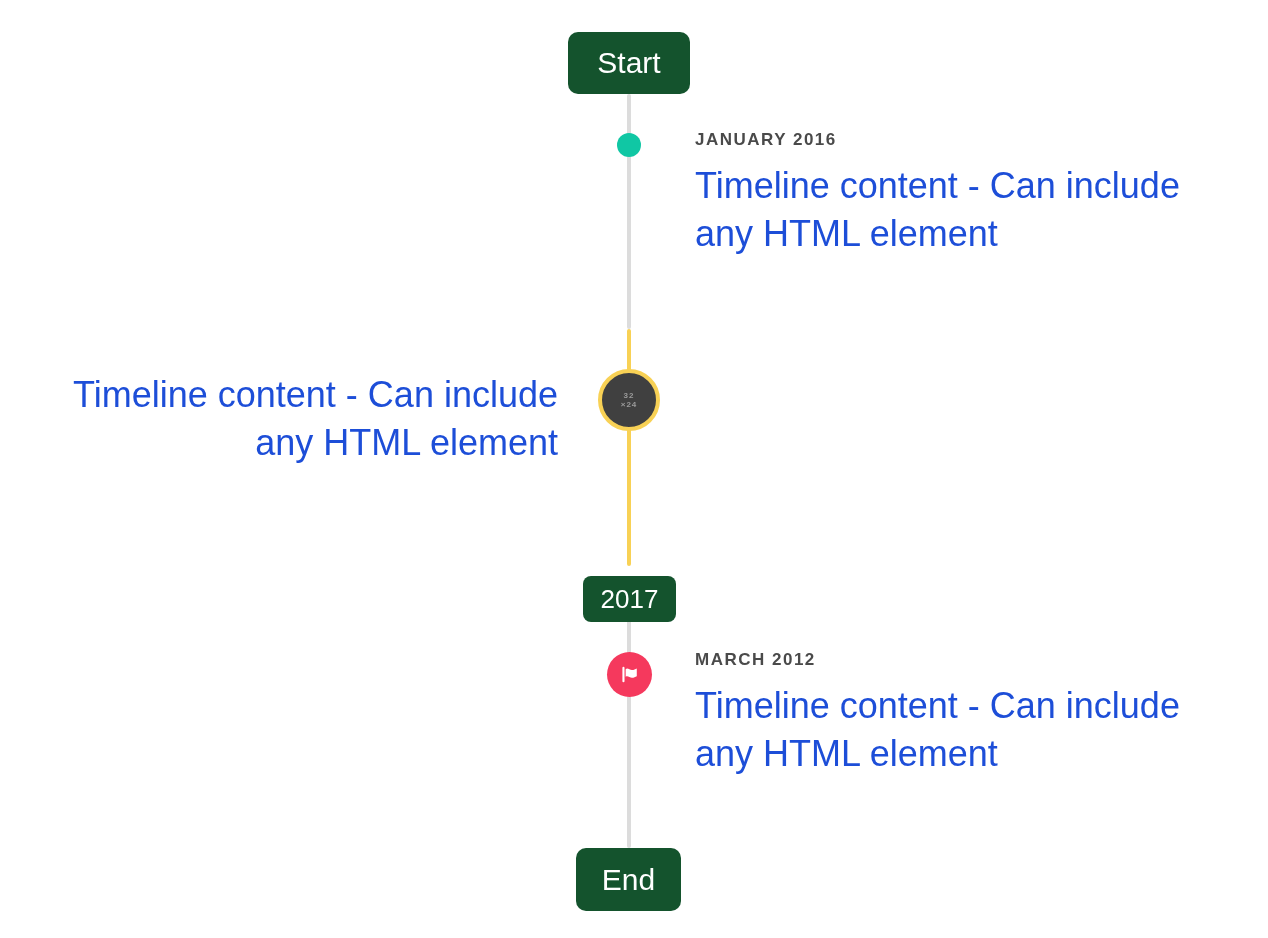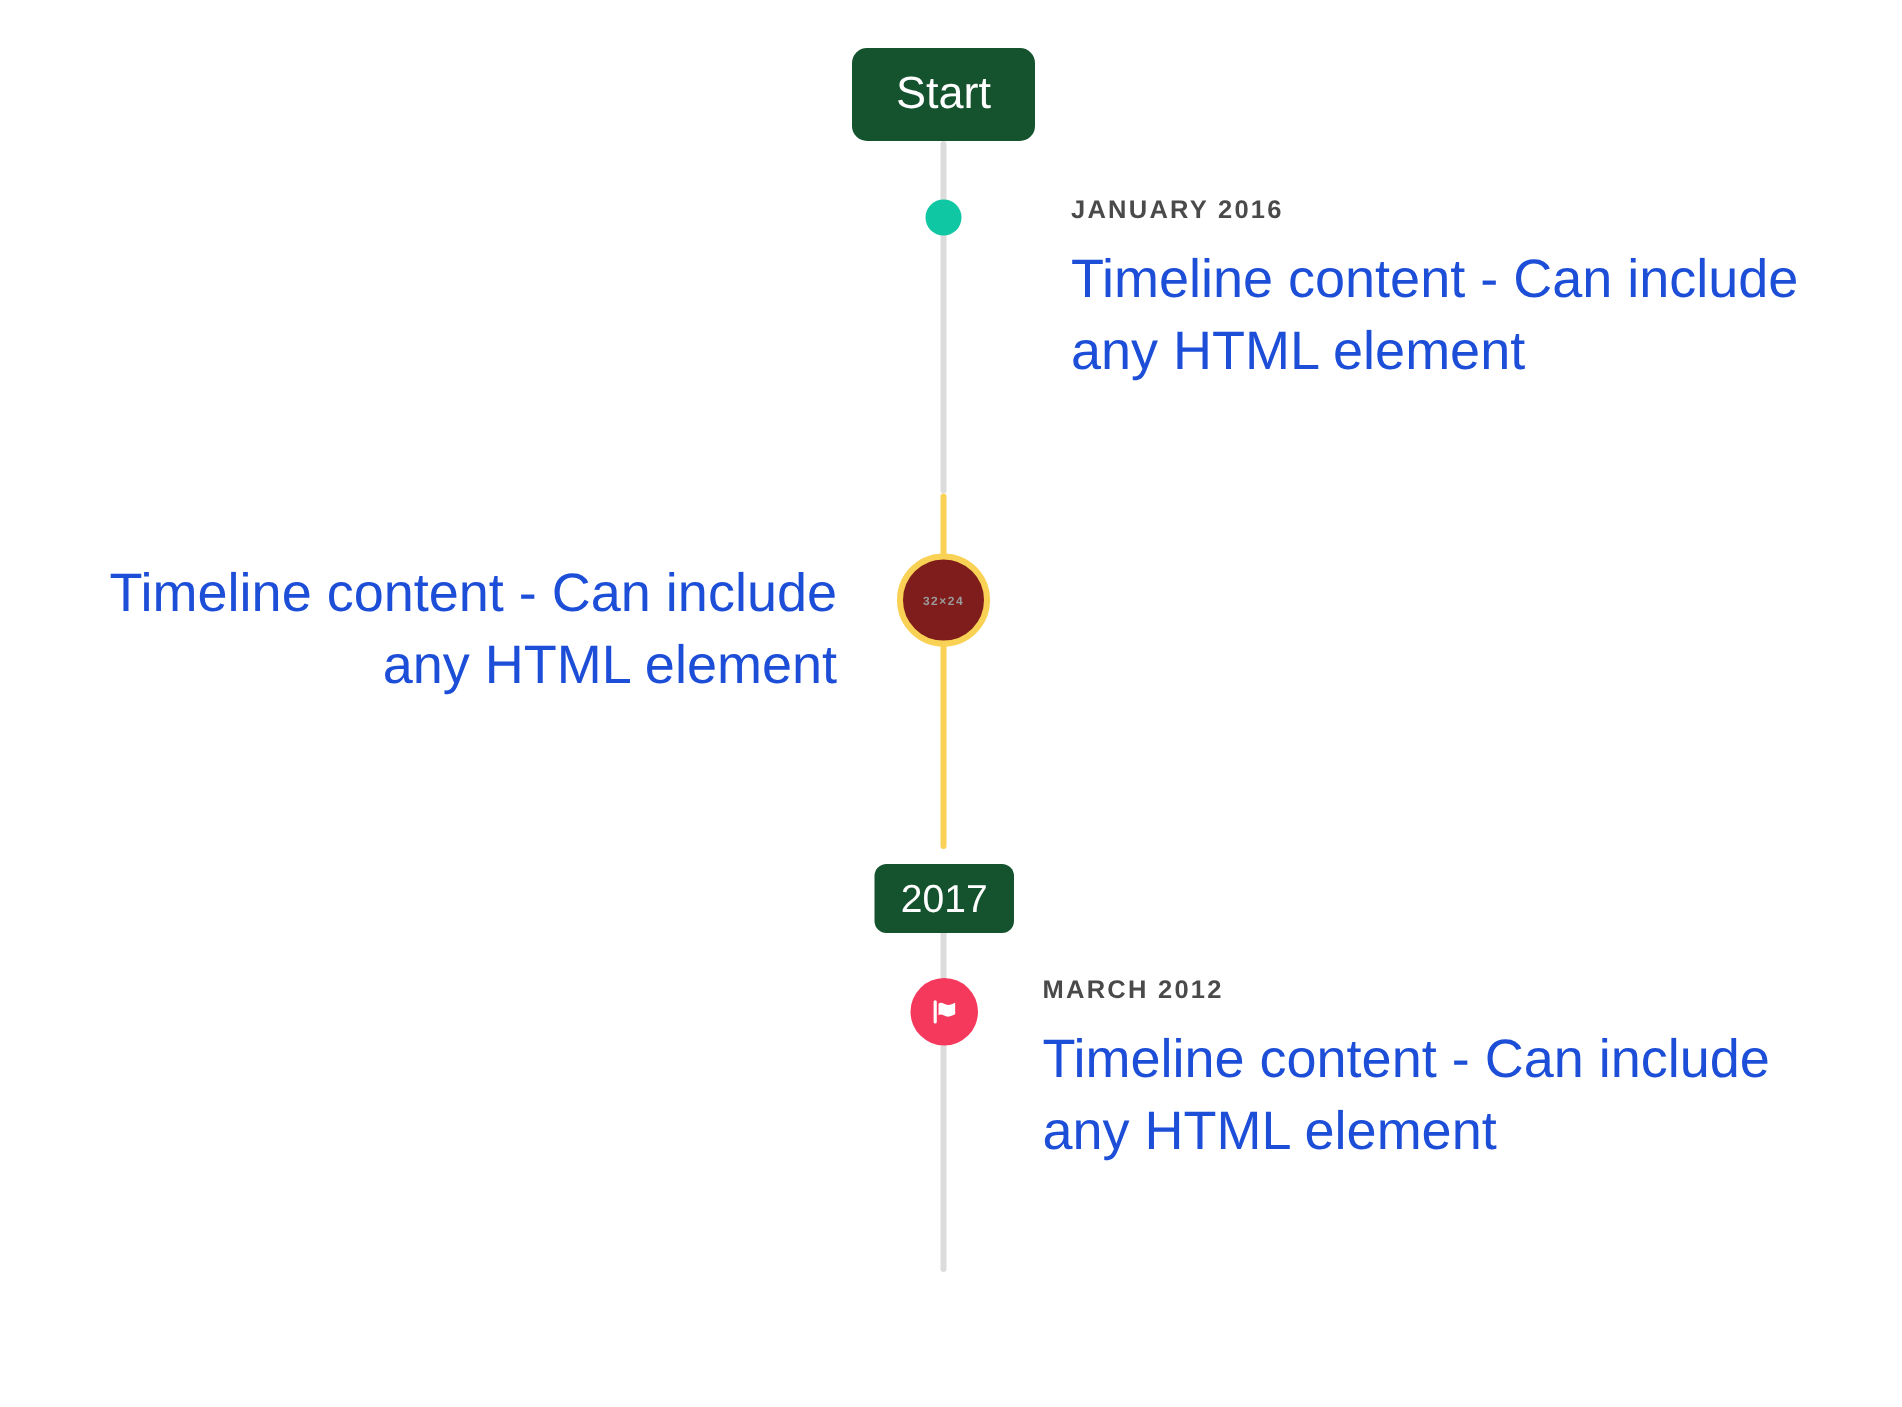--- a/index.html
+++ b/index.html
@@ -32,24 +32,24 @@
   .badge-year  { left: 583px; top: 566px; width: 93px; height: 46px; font-size: 26px; border-radius: 8px; margin-top: 10px; }
   .badge-end   { left: 576px; top: 848px; width: 105px; height: 63px; font-size: 30px; }
 
   .marker { position: absolute; border-radius: 50%; }
   .marker-dot {
     left: 617px; top: 133px; width: 24px; height: 24px;
     background: #10c7a4;
   }
   .marker-avatar {
     left: 598px; top: 369px; width: 62px; height: 62px;
-    background: #7f1d1d;
+    background: #404040;
     border: 4px solid #f8d155;
     display: flex;
-    flex-direction: row;
+    flex-direction: column;
     align-items: center;
     justify-content: center;
   }
   .marker-avatar .ph-line {
     font-size: 8px;
     line-height: 9px;
     font-weight: 700;
     letter-spacing: 1px;
     color: #9b9b9b;
   }
@@ -58,21 +58,21 @@
     background: #f5395d;
     display: flex;
     align-items: center;
     justify-content: center;
   }
   .marker-flag svg { width: 23px; height: 23px; fill: #ffffff; }
 
   .item { position: absolute; width: 524px; }
   .item-right { text-align: left; }
   .item-left  { text-align: right; }
-  .item-jan { left: 695px; top: 128px; margin-left: 19px; }
+  .item-jan { left: 695px; top: 128px; }
   .item-feb { right: 710px; top: 361px; }
   .item-mar { left: 695px; top: 648px; }
   .item-title {
     font-size: 17px;
     font-weight: 700;
     letter-spacing: 1.5px;
     line-height: 24px;
     color: #4a4a4a;
   }
   .item-content {
@@ -119,14 +119,17 @@
         <rect x="4.6" y="4" width="2.2" height="16.2" rx="1.1"></rect>
         <path d="M8 6.4 C10.1 4.7 12.1 7.3 14.6 7.3 C16.7 7.3 17.9 6.4 19.6 5.7 L19.6 13.8 C17.9 14.5 16.7 15.4 14.6 15.4 C12.1 15.4 10.1 12.8 8 14.4 Z"></path>
       </svg>
     </span>
   </div>
   <div class="item item-right item-mar">
     <div class="item-title">MARCH 2012</div>
     <div class="item-content">Timeline content - Can include any HTML element</div>
   </div>
 
+  <div class="badge badge-end">
+    <span>End</span>
+  </div>
 
 </div>
 
 </body></html>

